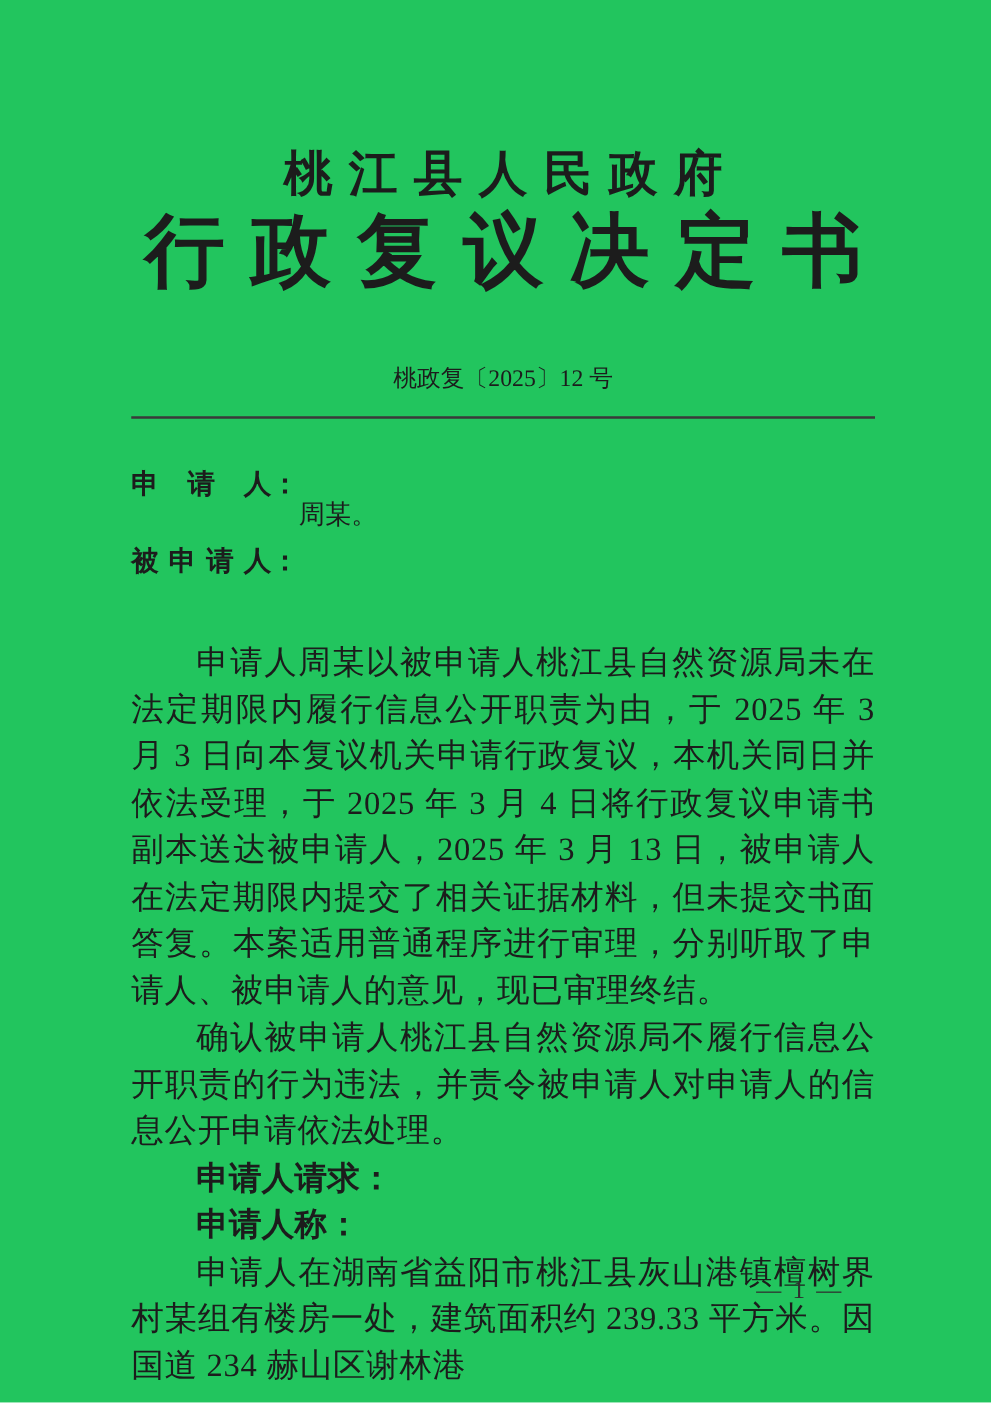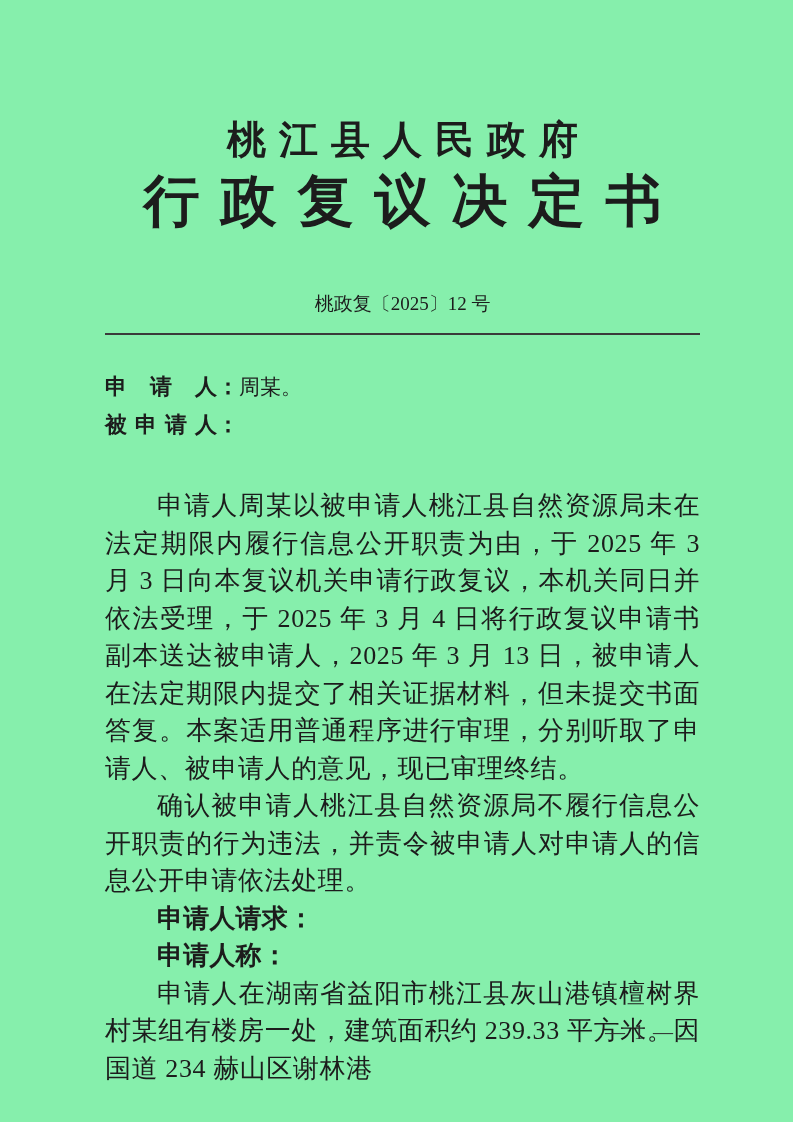--- a/index.html
+++ b/index.html
@@ -4,39 +4,39 @@
 <style>
   html, body {
     margin: 0;
     padding: 0;
     background: #ffffff;
   }
   .sheet {
     position: relative;
     width: 793px;
     height: 1122px;
-    background: #86efac;
+    background: #22c55e;
     overflow: hidden;
     color: #1c1c1c;
     font-family: "Liberation Serif", "DejaVu Serif", serif;
   }
   .content {
     padding: 0 93px 0 105px; 
   }
   
   .header { text-align: center; padding-top: 116px; }
   .org-title {
     font-size: 39px;
     font-weight: bold;
     line-height: 48px;
     white-space: nowrap;
   }
   .org-title span { letter-spacing: 13px; margin-right: -13px; }
   .doc-title {
-    font-size: 56px;
+    font-size: 64px;
     font-weight: bold;
     line-height: 62px;
     margin-top: 6px;
     white-space: nowrap;
   }
   .doc-title span { letter-spacing: 21px; margin-right: -21px; }
   .doc-number {
     margin-top: 60px;
     font-size: 19px;
     line-height: 24px;
@@ -66,20 +66,21 @@
     display: inline-block;
     width: 112px;
     text-align: justify;
     text-align-last: justify;
     vertical-align: top;
   }
   .party-colon { display: inline-block; vertical-align: top; }
   .party-text {
     flex: 1 1 auto;
     text-align: justify;
+    margin-top: 24px;
   }
   
   .body-text { margin-top: 43px; }
   .para {
     margin: 0;
     font-size: 26px;
     line-height: 37.5px;
     letter-spacing: 0.6px;
     text-align: justify;
     text-indent: 2em;

